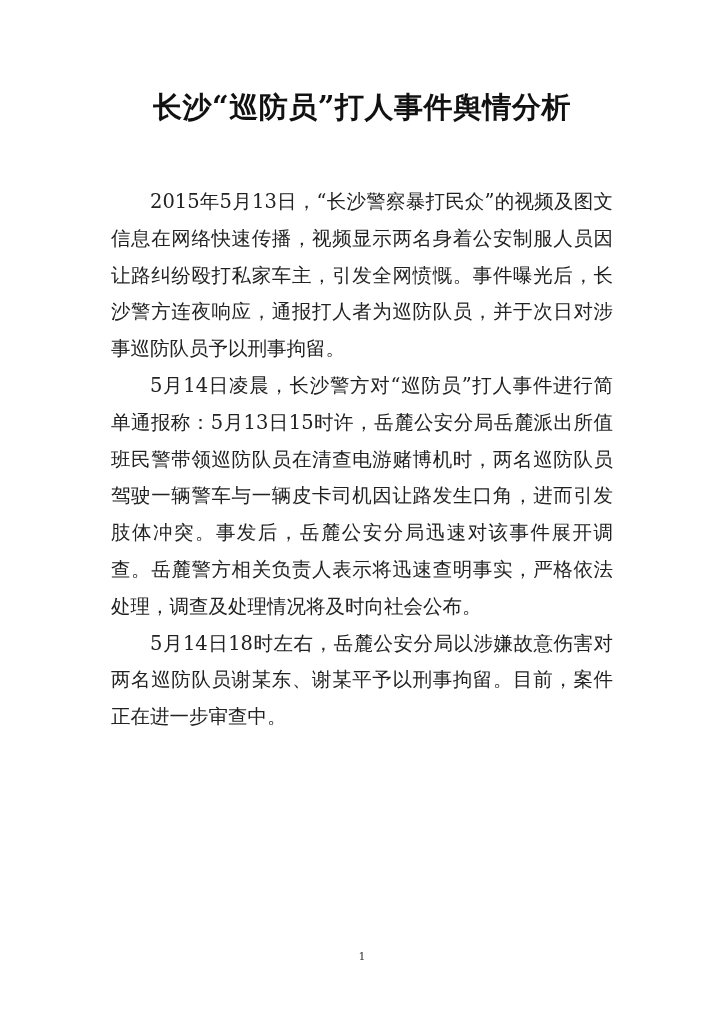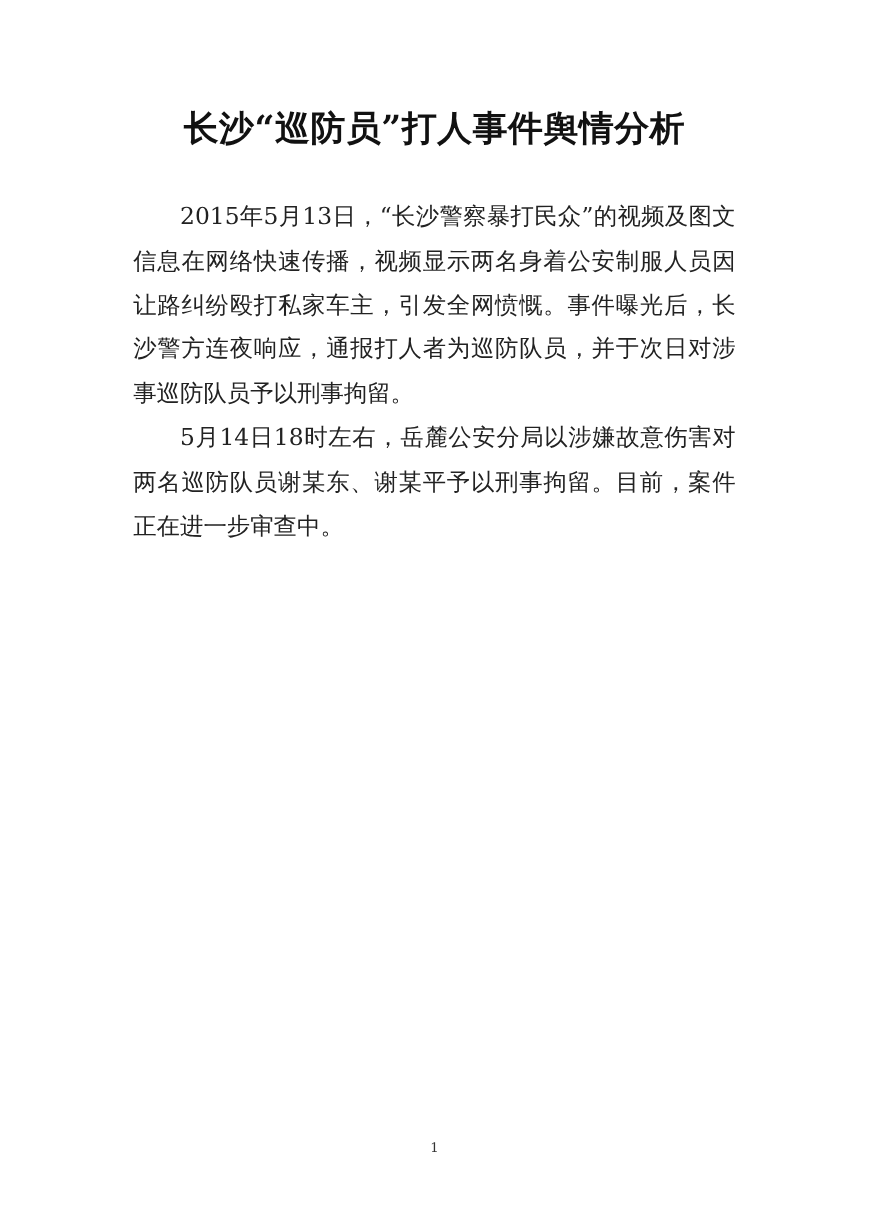--- a/index.html
+++ b/index.html
@@ -12,20 +12,21 @@
     .title {
       position: absolute; top: 88px; left: 0; width: 724px;
       text-align: center; font-size: 29px; font-weight: bold;
       letter-spacing: 0.5px; color: #111;
     }
     .body-text {
       position: absolute; left: 111px; width: 502px;
       font-size: 19.5px; line-height: 36.8px;
       text-align: justify; text-justify: inter-character;
       color: #222;
+      margin-top: 21px;
     }
     .para {
       margin: 0; text-indent: 2em; text-align: justify;
       text-justify: inter-character;
     }
     .heading {
       margin: 0; text-indent: 2em; font-weight: bold;
       font-family: "DejaVu Sans", "Liberation Sans", sans-serif;
       font-size: 19px;
     }
@@ -35,17 +36,18 @@
     }
   </style>
 </head>
 <body>
 
 <div>
   <div class="title">长沙“巡防员”打人事件舆情分析</div>
 
   <div class="body-text" style="top:163px;">
     <p class="para">2015年5月13日，“长沙警察暴打民众”的视频及图文信息在网络快速传播，视频显示两名身着公安制服人员因让路纠纷殴打私家车主，引发全网愤慨。事件曝光后，长沙警方连夜响应，通报打人者为巡防队员，并于次日对涉事巡防队员予以刑事拘留。</p>
+    <p class="para">5月14日凌晨，长沙警方对“巡防员”打人事件进行简单通报称：5月13日15时许，岳麓公安分局岳麓派出所值班民警带领巡防队员在清查电游赌博机时，两名巡防队员驾驶一辆警车与一辆皮卡司机因让路发生口角，进而引发肢体冲突。事发后，岳麓公安分局迅速对该事件展开调查。岳麓警方相关负责人表示将迅速查明事实，严格依法处理，调查及处理情况将及时向社会公布。</p>
     <p class="para">5月14日18时左右，岳麓公安分局以涉嫌故意伤害对两名巡防队员谢某东、谢某平予以刑事拘留。目前，案件正在进一步审查中。</p>
   </div>
 
   <div class="page-number">1</div>
 </div>
 
 </body></html>

